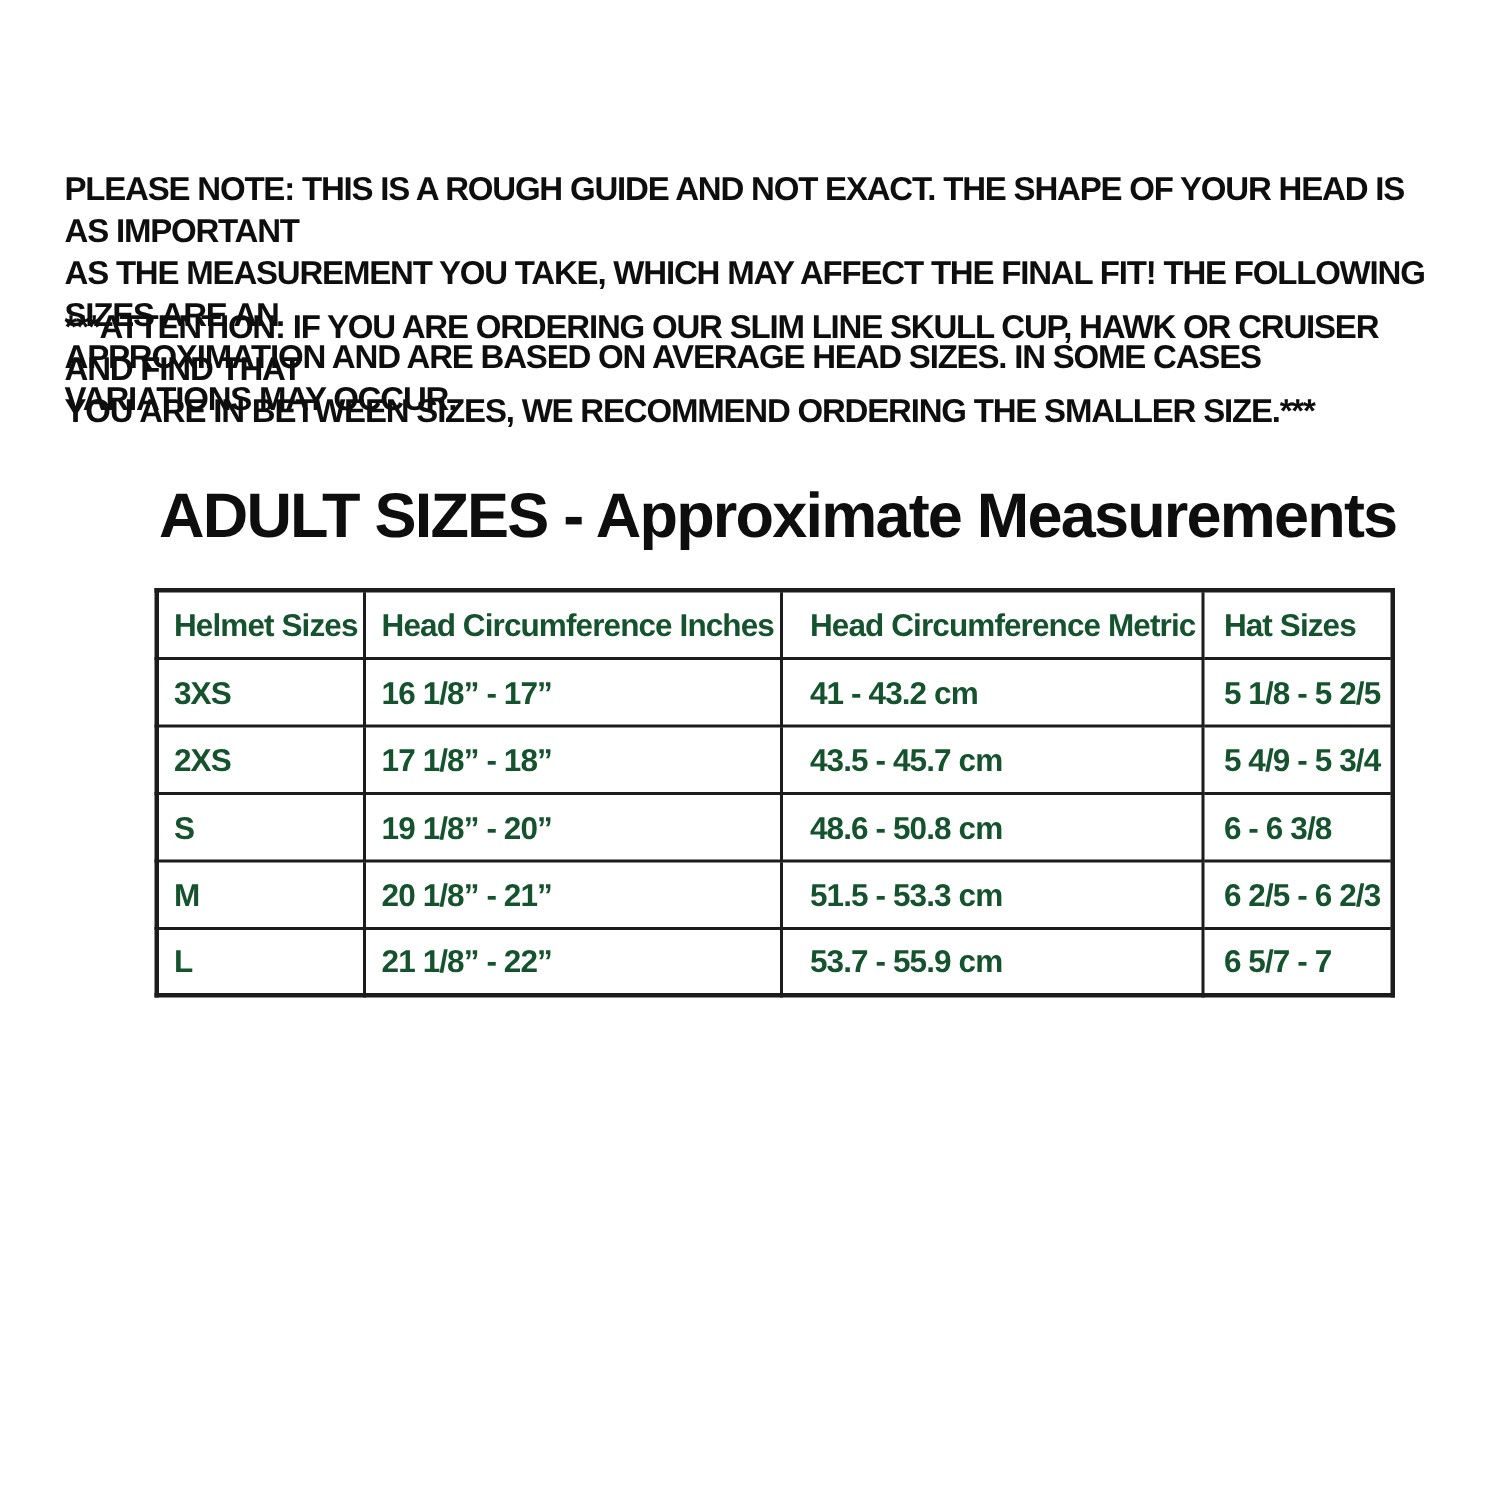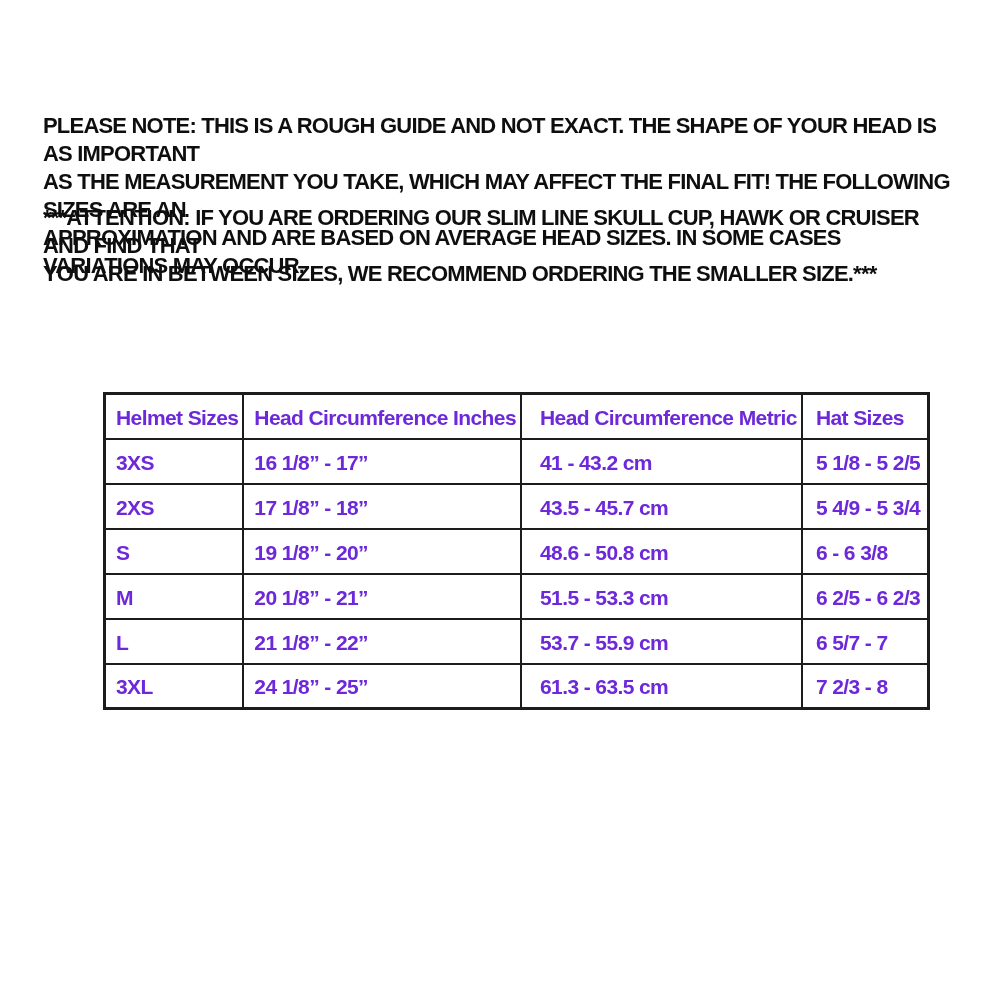--- a/index.html
+++ b/index.html
@@ -49,21 +49,21 @@
     height: 45px;
     box-sizing: border-box;
     font-size: 21px;
     font-weight: 700;
     letter-spacing: -0.6px;
     white-space: nowrap;
     overflow: hidden;
     text-align: left;
     vertical-align: middle;
     padding: 3px 4px 0 10px;
-    color: #6d28d9;
+    color: #14532d;
   }
   col.c1 { width: 133px; }
   col.c2 { width: 269px; }
   col.c3 { width: 265px; }
   col.c4 { width: 127px; }
   table.size-table th:nth-child(2), table.size-table td:nth-child(2) { padding-left: 10px; }
   table.size-table th:nth-child(3), table.size-table td:nth-child(3) { padding-left: 18px; }
   table.size-table th:nth-child(4), table.size-table td:nth-child(4) { padding-left: 13px; }
   td.em { font-size: 23.5px; letter-spacing: -0.9px; margin-top: 48px; }
 </style>
@@ -72,20 +72,21 @@
 
 <div class="canvas">
 
   <div class="para note">PLEASE NOTE: THIS IS A ROUGH GUIDE AND NOT EXACT. THE SHAPE OF YOUR HEAD IS AS IMPORTANT
 AS THE MEASUREMENT YOU TAKE, WHICH MAY AFFECT THE FINAL FIT! THE FOLLOWING SIZES ARE AN
 APPROXIMATION AND ARE BASED ON AVERAGE HEAD SIZES. IN SOME CASES VARIATIONS MAY OCCUR.</div>
 
   <div class="para attention">***ATTENTION: IF YOU ARE ORDERING OUR SLIM LINE SKULL CUP, HAWK OR CRUISER AND FIND THAT
 YOU ARE IN BETWEEN SIZES, WE RECOMMEND ORDERING THE SMALLER SIZE.***</div>
 
+  <div class="doc-title">ADULT SIZES - Approximate Measurements</div>
 
   <table class="size-table">
     <colgroup>
       <col class="c1">
         <col class="c2">
         <col class="c3">
         <col class="c4">
     </colgroup>
     <thead>
       <tr>
@@ -119,22 +120,16 @@
         <td>20 1/8” - 21”</td>
         <td>51.5 - 53.3 cm</td>
         <td>6 2/5 - 6 2/3</td>
       </tr>
       <tr>
         <td>L</td>
         <td>21 1/8” - 22”</td>
         <td>53.7 - 55.9 cm</td>
         <td>6 5/7 - 7</td>
       </tr>
-      <tr>
-        <td>3XL</td>
-        <td>24 1/8” - 25”</td>
-        <td>61.3 - 63.5 cm</td>
-        <td>7 2/3 - 8</td>
-      </tr>
     </tbody>
   </table>
 
 </div>
 
 </body></html>

